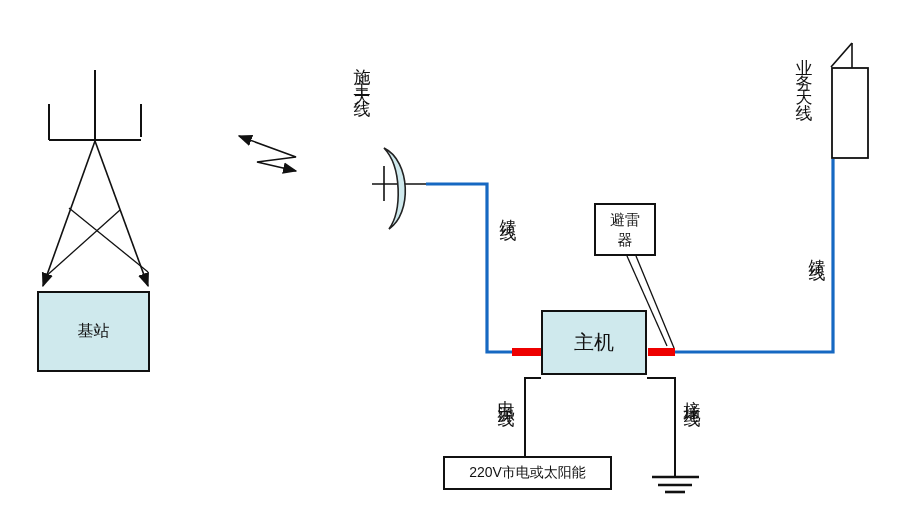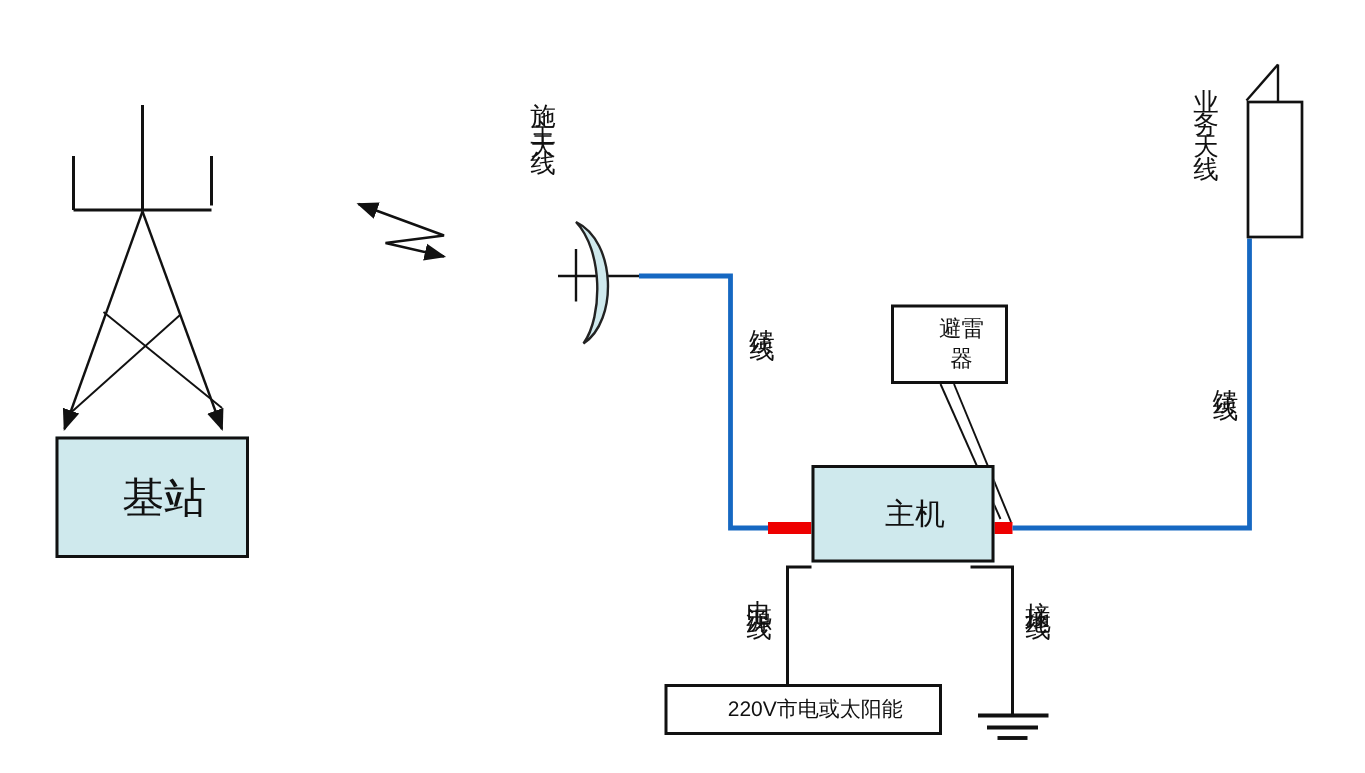--- a/index.html
+++ b/index.html
@@ -7,21 +7,21 @@
     position:relative;width:910px;height:515px;background:var(--bg,#fff);
     font-family:"Liberation Sans","DejaVu Sans",sans-serif;color:#111;overflow:hidden;
   }
   svg.layer{position:absolute;left:0;top:0;}
   .stroke-black{stroke:var(--line,#111);fill:none;}
   .fill-box{fill:var(--box-fill,#cfe9ed);}
   .stroke-blue{stroke:var(--blue,#1668c2);fill:none;}
   .stroke-red{stroke:var(--red,#ee0000);fill:none;}
   .box{
     position:absolute;background:var(--box-fill,#cfe9ed);border:2px solid var(--line,#111);
-    display:flex;align-items:center;justify-content:center;color:#111;box-sizing:content-box;padding-left:16px;
+    display:flex;align-items:center;justify-content:center;color:#111;box-sizing:content-box;
   }
   .box.white{background:#fff;}
   .vlabel{
     position:absolute;writing-mode:vertical-rl;text-orientation:upright;
     font-size:17px;letter-spacing:10px;line-height:1;transform:translateX(-50%);
     color:#111;white-space:nowrap;
   }
 </style>
 </head>
 <body>
@@ -74,21 +74,21 @@
       <path class="stroke-black" stroke-width="2.6" d="M665,492 H685"></path>
     </g>
 
     <g>
       <rect x="832" y="68" width="36" height="90" fill="#fff" stroke="#111" stroke-width="1.8"></rect>
       <path class="stroke-black" stroke-width="1.6" d="M852,43 V68"></path>
       <path class="stroke-black" stroke-width="1.6" d="M852,43 L831,67"></path>
     </g>
   </svg>
 
-  <div class="box" style="left:37px;top:291px;width:109px;height:77px;font-size:28px;">
+  <div class="box" style="left:37px;top:291px;width:109px;height:77px;font-size:16px;">
     <span>基站</span>
   </div>
 
   <div class="box" style="left:541px;top:310px;width:102px;height:61px;font-size:20px;font-family:Liberation Mono, monospace;">
     <span>主机</span>
   </div>
 
   <div class="box white" style="left:594px;top:203px;width:58px;height:49px;font-size:15px;line-height:1.3;">
     <span style="display:inline-block;width:32px;text-align:center;">避雷器</span>
   </div>

